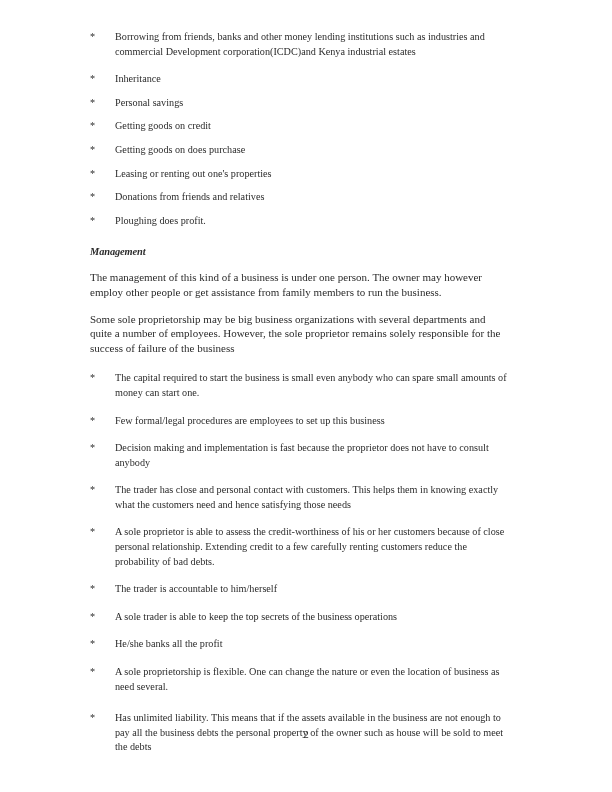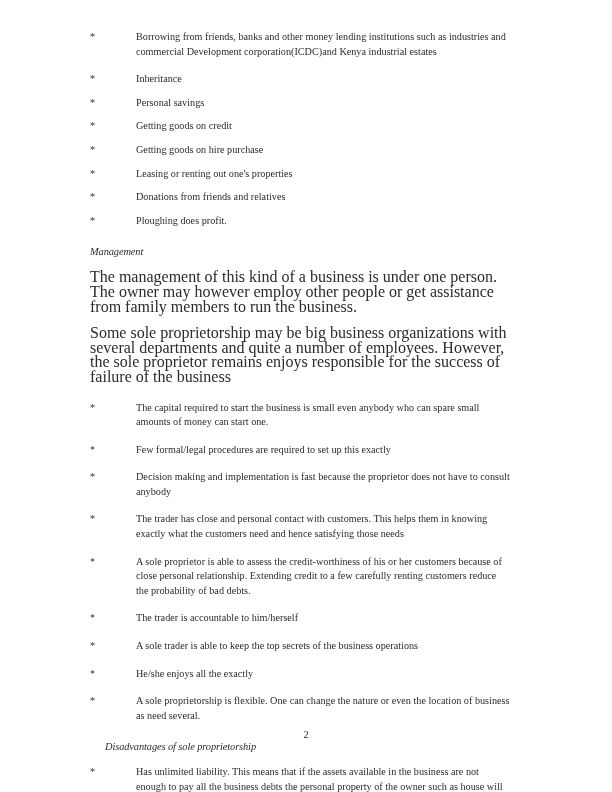--- a/index.html
+++ b/index.html
@@ -36,44 +36,43 @@
   .bullet .marker {
     position: absolute;
     left: 0;
     top: 0;
     width: 12px;
     font-size: 10.2px;
     line-height: 14.6px;
   }
   .bullet .btext {
     display: block;
-    margin-left: 21px;
   }
   
   .bullet.tight {
     margin-bottom: 9px;
   }
   .bullet.loose {
     margin-bottom: 13px;
   }
   
   .heading {
-    font-weight: normal;
+    font-weight: bold;
     font-style: italic;
     font-size: 10.4px;
     line-height: 14px;
     margin: 0 0 11px 0;
     letter-spacing: -0.1px;
   }
   .heading.indented {
     margin-left: 15px;
   }
   .para {
     margin: 0 0 12px 0;
-    font-size: 16px;
+    font-size: 11px;
     line-height: 14.6px;
     text-align: left;
   }
   .gap-sm { height: 4px; }
   .gap-md { height: 8px; }
   .page-number {
     position: absolute;
     left: 0;
     right: 0;
     top: 728px;
@@ -106,21 +105,21 @@
         <span class="btext">Personal savings</span>
       </div>
 
       <div class="bullet tight">
         <span class="marker">*</span>
         <span class="btext">Getting goods on credit</span>
       </div>
 
       <div class="bullet tight">
         <span class="marker">*</span>
-        <span class="btext">Getting goods on hire purchase</span>
+        <span class="btext">Getting goods on does purchase</span>
       </div>
 
       <div class="bullet tight">
         <span class="marker">*</span>
         <span class="btext">Leasing or renting out one's properties</span>
       </div>
 
       <div class="bullet tight">
         <span class="marker">*</span>
         <span class="btext">Donations from friends and relatives</span>
@@ -131,35 +130,35 @@
         <span class="btext">Ploughing does profit.</span>
       </div>
 
     </div>
 
     <div class="gap-md"></div>
 
     <div>
       <div class="heading">Management</div>
       <p class="para">The management of this kind of a business is under one person. The owner may however employ other people or get assistance from family members to run the business.</p>
-      <p class="para">Some sole proprietorship may be big business organizations with several departments and quite a number of employees. However, the sole proprietor remains enjoys responsible for the success of failure of the business</p>
+      <p class="para">Some sole proprietorship may be big business organizations with several departments and quite a number of employees. However, the sole proprietor remains solely responsible for the success of failure of the business</p>
     </div>
 
     <div class="gap-sm"></div>
 
     <div>
 
       <div class="bullet loose">
         <span class="marker">*</span>
         <span class="btext">The capital required to start the business is small even anybody who can spare small amounts of money can start one.</span>
       </div>
 
       <div class="bullet loose">
         <span class="marker">*</span>
-        <span class="btext">Few formal/legal procedures are required to set up this exactly</span>
+        <span class="btext">Few formal/legal procedures are employees to set up this business</span>
       </div>
 
       <div class="bullet loose">
         <span class="marker">*</span>
         <span class="btext">Decision making and implementation is fast because the proprietor does not have to consult anybody</span>
       </div>
 
       <div class="bullet loose">
         <span class="marker">*</span>
         <span class="btext">The trader has close and personal contact with customers. This helps them in knowing exactly what the customers need and hence satisfying those needs</span>
@@ -175,34 +174,33 @@
         <span class="btext">The trader is accountable to him/herself</span>
       </div>
 
       <div class="bullet loose">
         <span class="marker">*</span>
         <span class="btext">A sole trader is able to keep the top secrets of the business operations</span>
       </div>
 
       <div class="bullet loose">
         <span class="marker">*</span>
-        <span class="btext">He/she enjoys all the exactly</span>
+        <span class="btext">He/she banks all the profit</span>
       </div>
 
       <div class="bullet loose">
         <span class="marker">*</span>
         <span class="btext">A sole proprietorship is flexible. One can change the nature or even the location of business as need several.</span>
       </div>
 
     </div>
 
     <div class="gap-sm"></div>
 
     <div>
-      <div class="heading indented">Disadvantages of sole proprietorship</div>
 
       <div class="bullet loose">
         <span class="marker">*</span>
         <span class="btext">Has unlimited liability. This means that if the assets available in the business are not enough to pay all the business debts the personal property of the owner such as house will be sold to meet the debts</span>
       </div>
 
     </div>
 
   </div>
 

